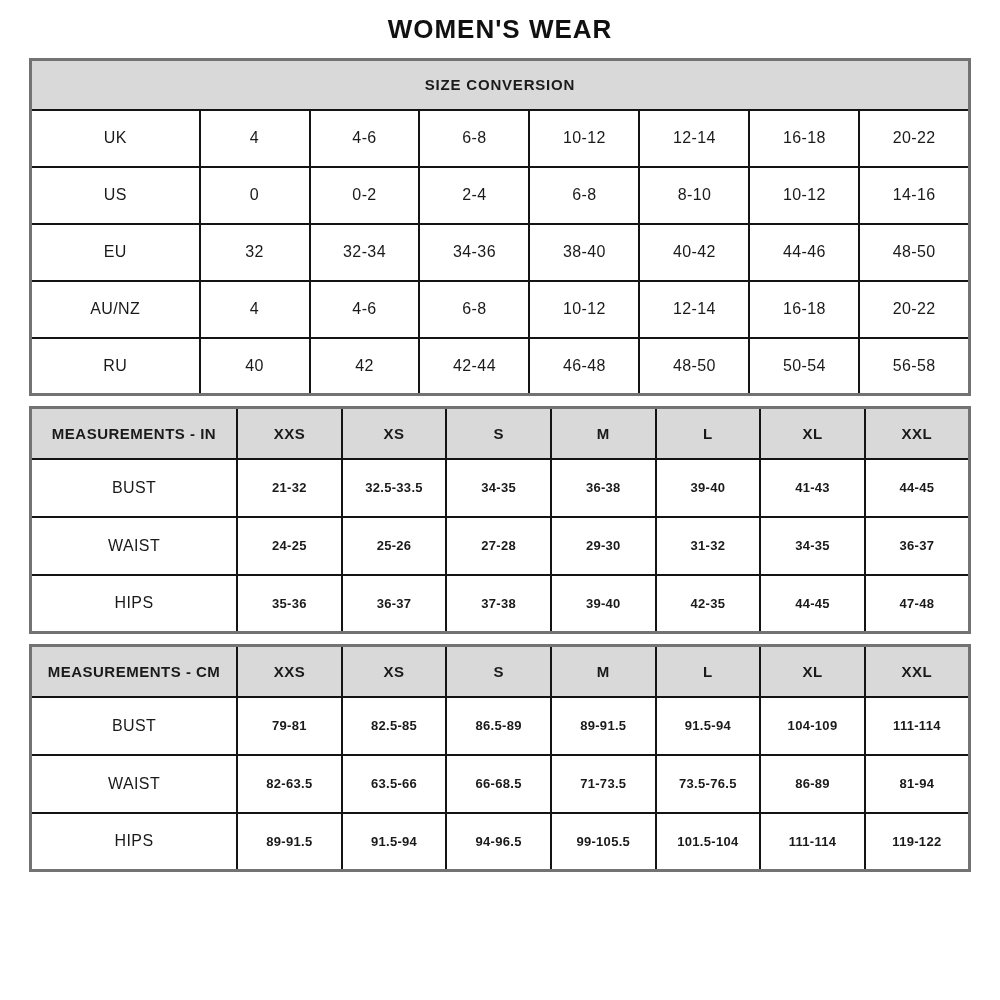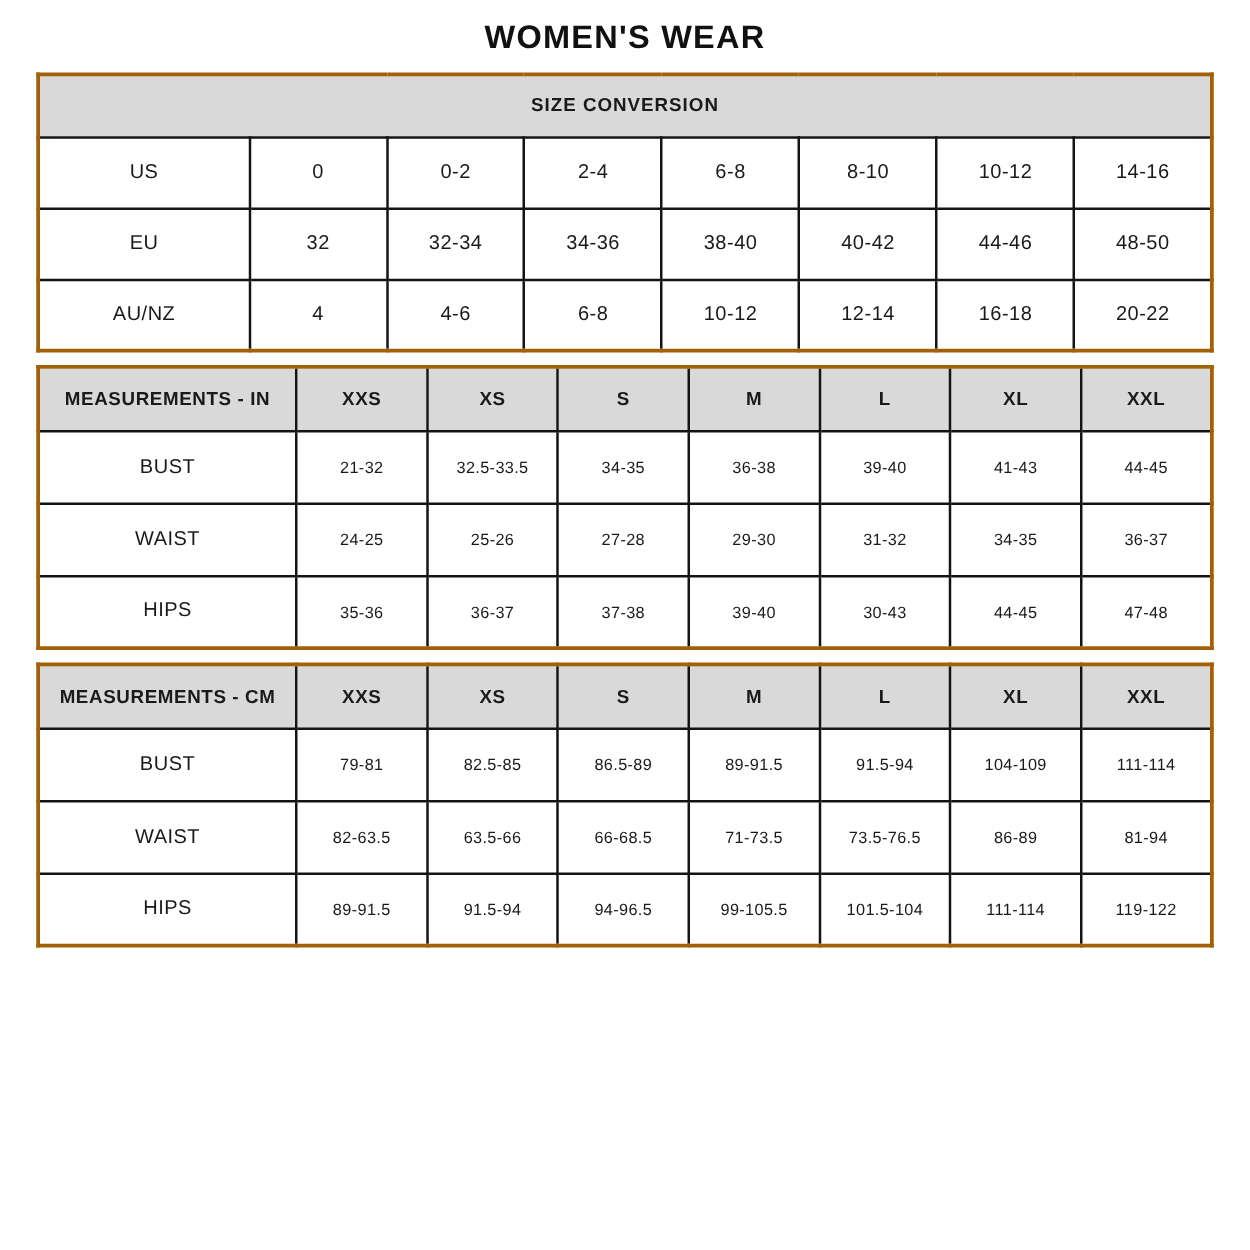--- a/index.html
+++ b/index.html
@@ -21,21 +21,21 @@
     text-align: center;
     font-size: 26px;
     font-weight: 700;
     letter-spacing: 1px;
     color: #111111;
   }
   table.tbl {
     border-collapse: collapse;
     table-layout: fixed;
     width: 942px;
-    border: 3px solid #a16207;
+    border: 3px solid #737373;
   }
   .tbl th, .tbl td {
     border: 2px solid #141414;
     text-align: center;
     vertical-align: middle;
     padding: 0 2px;
     overflow: hidden;
     white-space: nowrap;
   }
   
@@ -53,21 +53,21 @@
   
   #t2, #t3 { margin-top: 10px; }
   #t2 tr, #t3 tr { height: 58px; }
   #t2 tr:first-child, #t3 tr:first-child { height: 51px; }
   .mhead {
     background: #d9d9d9;
     font-weight: 700;
     font-size: 15px;
     letter-spacing: 0.5px;
   }
-  .mval { font-size: 13px; letter-spacing: 0.3px; }
+  .mval { font-size: 13px; letter-spacing: 0.3px; font-weight: bold; }
 </style>
 </head>
 <body>
 
 <div class="page">
 
   <h1 class="page-title">WOMEN'S WEAR</h1>
 
   <table class="tbl" id="t1">
     <colgroup>
@@ -76,20 +76,30 @@
         <col style="width:11.714%">
         <col style="width:11.714%">
       <col style="width:11.714%">
         <col style="width:11.714%">
         <col style="width:11.714%">
       <col style="width:11.716%">
     </colgroup>
     <tbody>
         <tr>
           <th class="band" colspan="8">SIZE CONVERSION</th>
+        </tr>
+        <tr>
+          <td class="rowlabel">UK</td>
+          <td class="val">4</td>
+          <td class="val">4-6</td>
+          <td class="val">6-8</td>
+          <td class="val">10-12</td>
+          <td class="val">12-14</td>
+          <td class="val">16-18</td>
+          <td class="val">20-22</td>
         </tr>
         <tr>
           <td class="rowlabel">US</td>
           <td class="val">0</td>
           <td class="val">0-2</td>
           <td class="val">2-4</td>
           <td class="val">6-8</td>
           <td class="val">8-10</td>
           <td class="val">10-12</td>
           <td class="val">14-16</td>
@@ -107,20 +117,30 @@
         <tr>
           <td class="rowlabel">AU/NZ</td>
           <td class="val">4</td>
           <td class="val">4-6</td>
           <td class="val">6-8</td>
           <td class="val">10-12</td>
           <td class="val">12-14</td>
           <td class="val">16-18</td>
           <td class="val">20-22</td>
         </tr>
+        <tr>
+          <td class="rowlabel">RU</td>
+          <td class="val">40</td>
+          <td class="val">42</td>
+          <td class="val">42-44</td>
+          <td class="val">46-48</td>
+          <td class="val">48-50</td>
+          <td class="val">50-54</td>
+          <td class="val">56-58</td>
+        </tr>
       </tbody>
   </table>
 
   <table class="tbl" id="t2">
     <colgroup>
       <col style="width:22%">
       <col style="width:11.143%">
         <col style="width:11.143%">
         <col style="width:11.143%">
       <col style="width:11.143%">
@@ -158,21 +178,21 @@
           <td class="mval">31-32</td>
           <td class="mval">34-35</td>
           <td class="mval">36-37</td>
         </tr>
         <tr>
           <td class="rowlabel">HIPS</td>
           <td class="mval">35-36</td>
           <td class="mval">36-37</td>
           <td class="mval">37-38</td>
           <td class="mval">39-40</td>
-          <td class="mval">30-43</td>
+          <td class="mval">42-35</td>
           <td class="mval">44-45</td>
           <td class="mval">47-48</td>
         </tr>
       </tbody>
   </table>
 
   <table class="tbl" id="t3">
     <colgroup>
       <col style="width:22%">
       <col style="width:11.143%">

